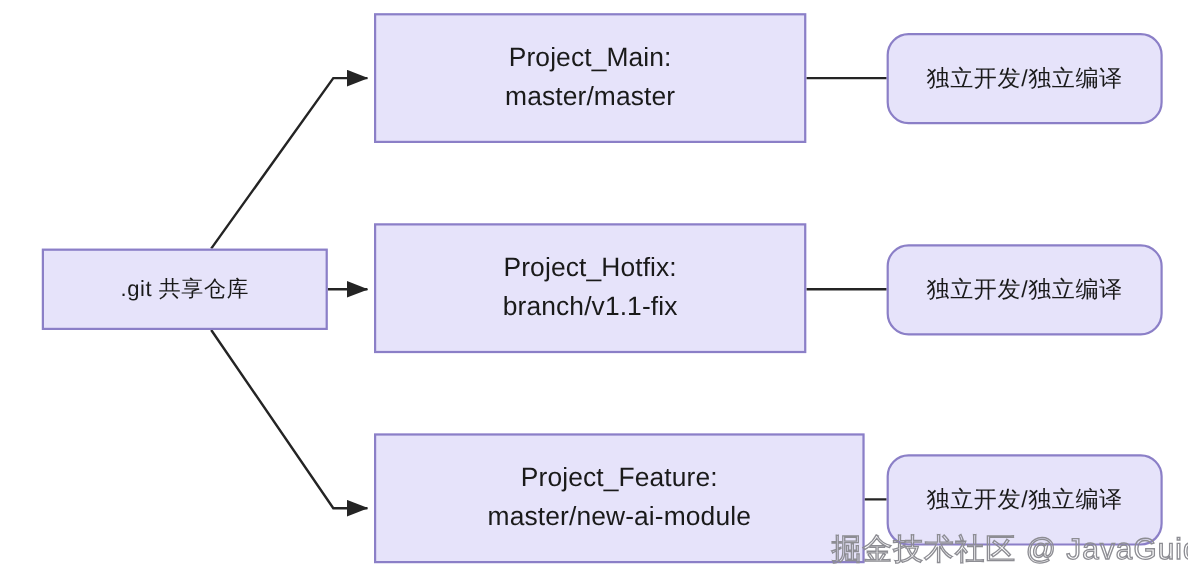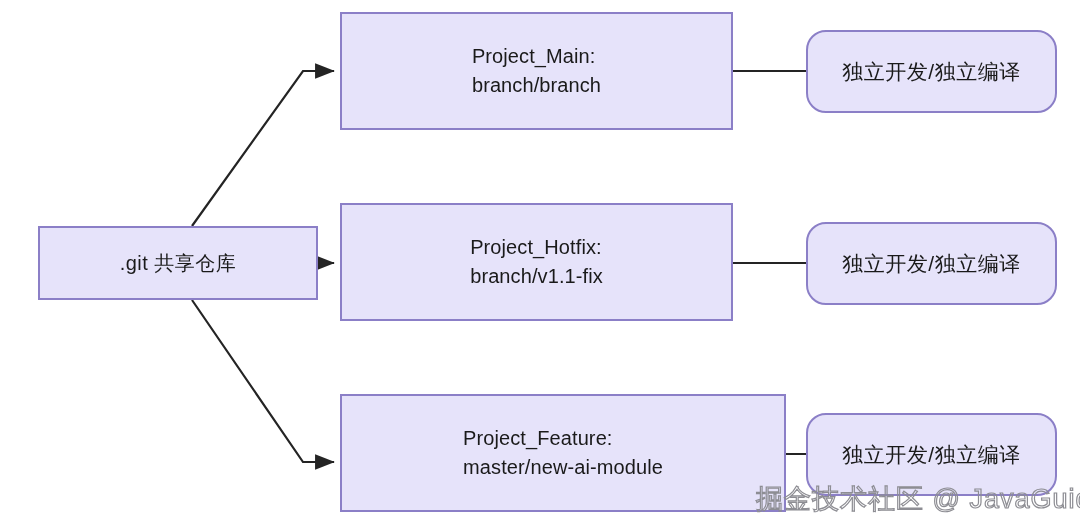--- a/index.html
+++ b/index.html
@@ -29,35 +29,35 @@
     border-radius: 20px;
   }
   .node-text {
     font-size: 20px;
     line-height: 1.0;
     text-align: center;
     white-space: pre-line;
     letter-spacing: 0.1px;
   }
   .node-text.two-line {
-    text-align: left;
+    text-align: center;
     line-height: 1.45;
-    font-size: 20px;
+    font-size: 24px;
   }
   .node-text.cjk {
     font-size: 21px;
     letter-spacing: 0.5px;
   }
   .node-text.git {
     font-size: 20px;
     letter-spacing: 0.5px;
   }
 
   
-  #git-node { left: 38px;  top: 226px; width: 280px; height: 74px; }
+  #git-node { left: 38px;  top: 226px; width: 260px; height: 74px; }
 
   
   #main-node-0 { left: 340px; top: 12px;  width: 393px; height: 118px; }
   #main-node-1 { left: 340px; top: 203px; width: 393px; height: 118px; }
   #main-node-2 { left: 340px; top: 394px; width: 446px; height: 118px; }
 
   
   #side-node-0 { left: 806px; top: 30px;  width: 251px; height: 83px; }
   #side-node-1 { left: 806px; top: 222px; width: 251px; height: 83px; }
   #side-node-2 { left: 806px; top: 413px; width: 251px; height: 83px; }
@@ -112,21 +112,21 @@
     <line x1="733" y1="263" x2="806" y2="263"></line>
 
     <line x1="733" y1="454" x2="806" y2="454"></line>
   </svg>
 
   <div class="node" id="git-node">
     <span class="node-text git">.git 共享仓库</span>
   </div>
 
   <div class="node" id="main-node-0">
-    <span class="node-text two-line"><span>Project_Main:</span><br><span>branch/branch</span></span>
+    <span class="node-text two-line"><span>Project_Main:</span><br><span>master/master</span></span>
   </div>
 
   <div class="node" id="main-node-1">
     <span class="node-text two-line"><span>Project_Hotfix:</span><br><span>branch/v1.1-fix</span></span>
   </div>
 
   <div class="node" id="main-node-2">
     <span class="node-text two-line"><span>Project_Feature:</span><br><span>master/new-ai-module</span></span>
   </div>
 

